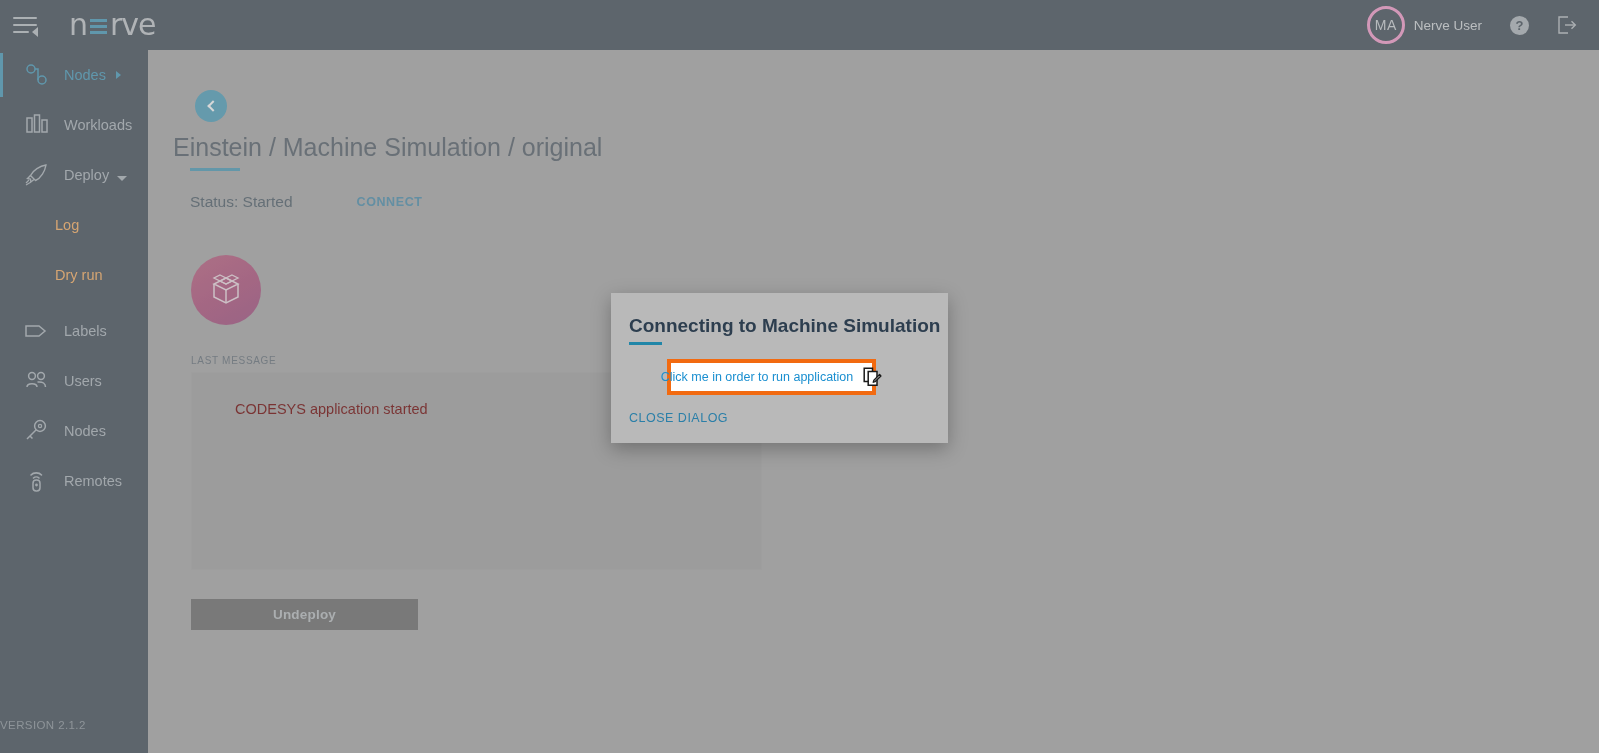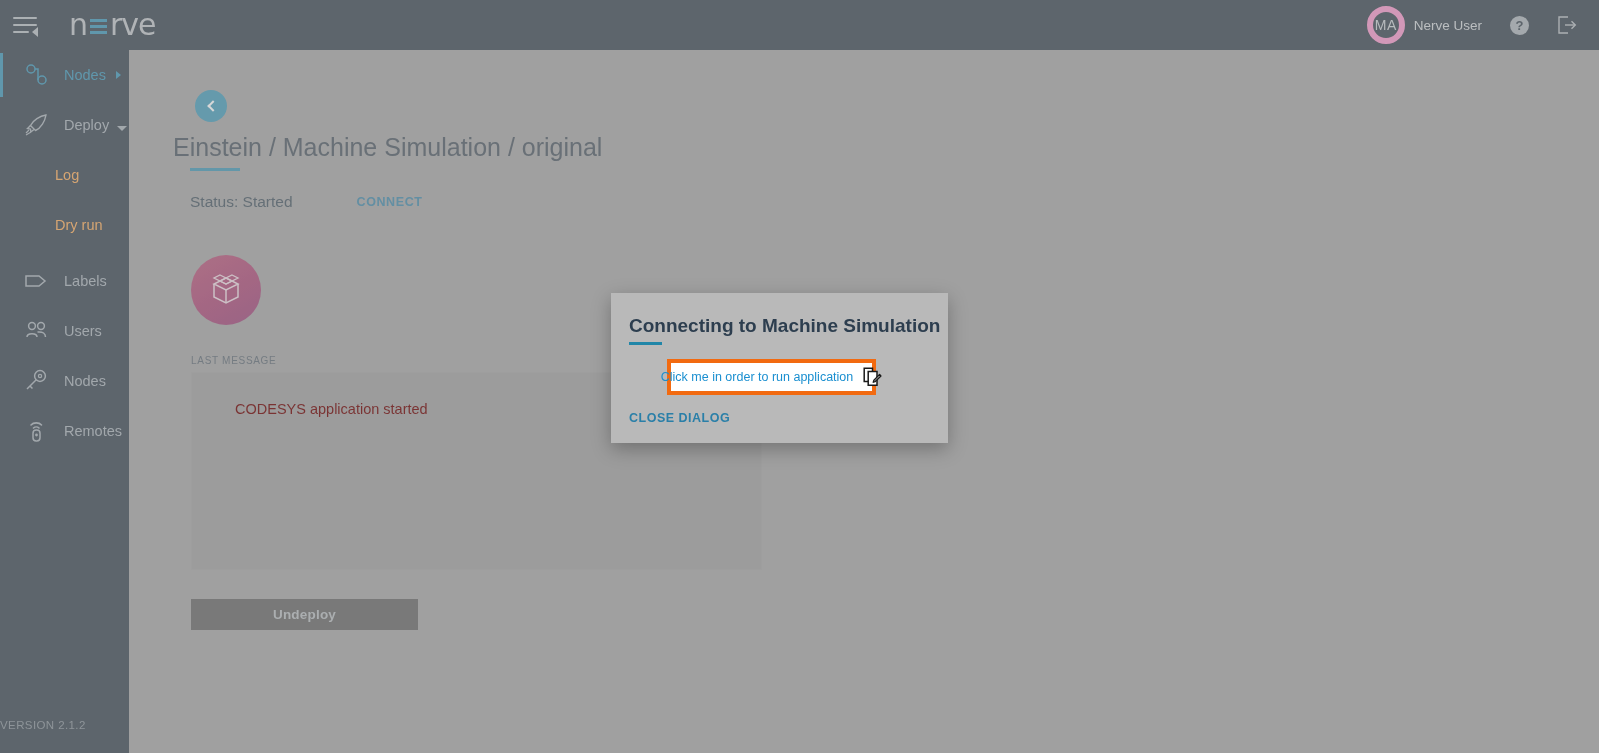--- a/index.html
+++ b/index.html
@@ -88,21 +88,21 @@
   .topbar-right {
     margin-left: auto;
     display: flex;
     align-items: center;
     gap: 0px;
     padding-right: 22px;
   }
   .avatar {
     width: 38px; height: 38px;
     border-radius: 50%;
-    border: 6px solid #f9a8d4;
+    border: 3px solid #f9a8d4;
     color: #d3d8db;
     display: flex;
     align-items: center;
     justify-content: center;
     font-size: 14px;
     letter-spacing: .5px;
     cursor: pointer;
   }
   .username {
     color: #d8dde0;
@@ -126,21 +126,21 @@
   .logout-icon {
     margin-left: 26px;
     cursor: pointer;
     display: flex;
   }
 
   
   .sidebar {
     position: absolute;
     top: 50px; left: 0;
-    width: 129px;
+    width: 148px;
     height: 703px;
     background: #56616b;
     z-index: 20;
   }
   .nav-item {
     position: relative;
     display: flex;
     align-items: center;
     height: 50px;
     color: #b6bec4;
@@ -367,21 +367,21 @@
     margin-left: 10px;
     display: flex;
     align-items: center;
   }
 
   .close-dialog {
     position: absolute;
     top: 118px; left: 18px;
     color: #2a7fa8;
     font-size: 12.5px;
-    font-weight: 700;
+    font-weight: 400;
     letter-spacing: .5px;
     cursor: pointer;
   }
 </style>
 </head>
 <body>
 
 <div id="app">
 
   <div class="topbar">
@@ -424,20 +424,30 @@
         <svg width="26" height="24" viewBox="0 0 26 24">
           <circle cx="7" cy="6" r="4" fill="none" stroke="#5aa7c4" stroke-width="1.5"></circle>
           <circle cx="18" cy="17" r="4" fill="none" stroke="#5aa7c4" stroke-width="1.5"></circle>
           <path d="M11 6 H14 V17 H14" fill="none" stroke="#5aa7c4" stroke-width="1.5"></path>
         </svg>
       </span>
       <span class="nav-label">Nodes</span>
       <span class="caret-right"></span>
     </div>
 
+    <div class="nav-item">
+      <span class="nav-icon">
+        <svg width="26" height="22" viewBox="0 0 26 22">
+          <rect x="3" y="4" width="5" height="14" fill="none" stroke="#b6bec4" stroke-width="1.5"></rect>
+          <rect x="10.5" y="1" width="5" height="17" fill="none" stroke="#b6bec4" stroke-width="1.5"></rect>
+          <rect x="18" y="6" width="5" height="12" fill="none" stroke="#b6bec4" stroke-width="1.5"></rect>
+        </svg>
+      </span>
+      <span class="nav-label">Workloads</span>
+    </div>
 
     <div class="nav-item">
       <span class="nav-icon">
         <svg width="26" height="24" viewBox="0 0 26 24">
           <path d="M22 2 C16 3 9 7 6.5 12.5 L11.5 17.5 C17 15 21 8 22 2 Z" fill="none" stroke="#b6bec4" stroke-width="1.4"></path>
           <path d="M6.5 12.5 L3.5 15.5 L6.5 16 L6.8 19 L10 16.5" fill="none" stroke="#b6bec4" stroke-width="1.4"></path>
           <path d="M2 20 L5 17 M2 22 L7 19" fill="none" stroke="#b6bec4" stroke-width="1.2"></path>
         </svg>
       </span>
       <span class="nav-label">Deploy</span>

